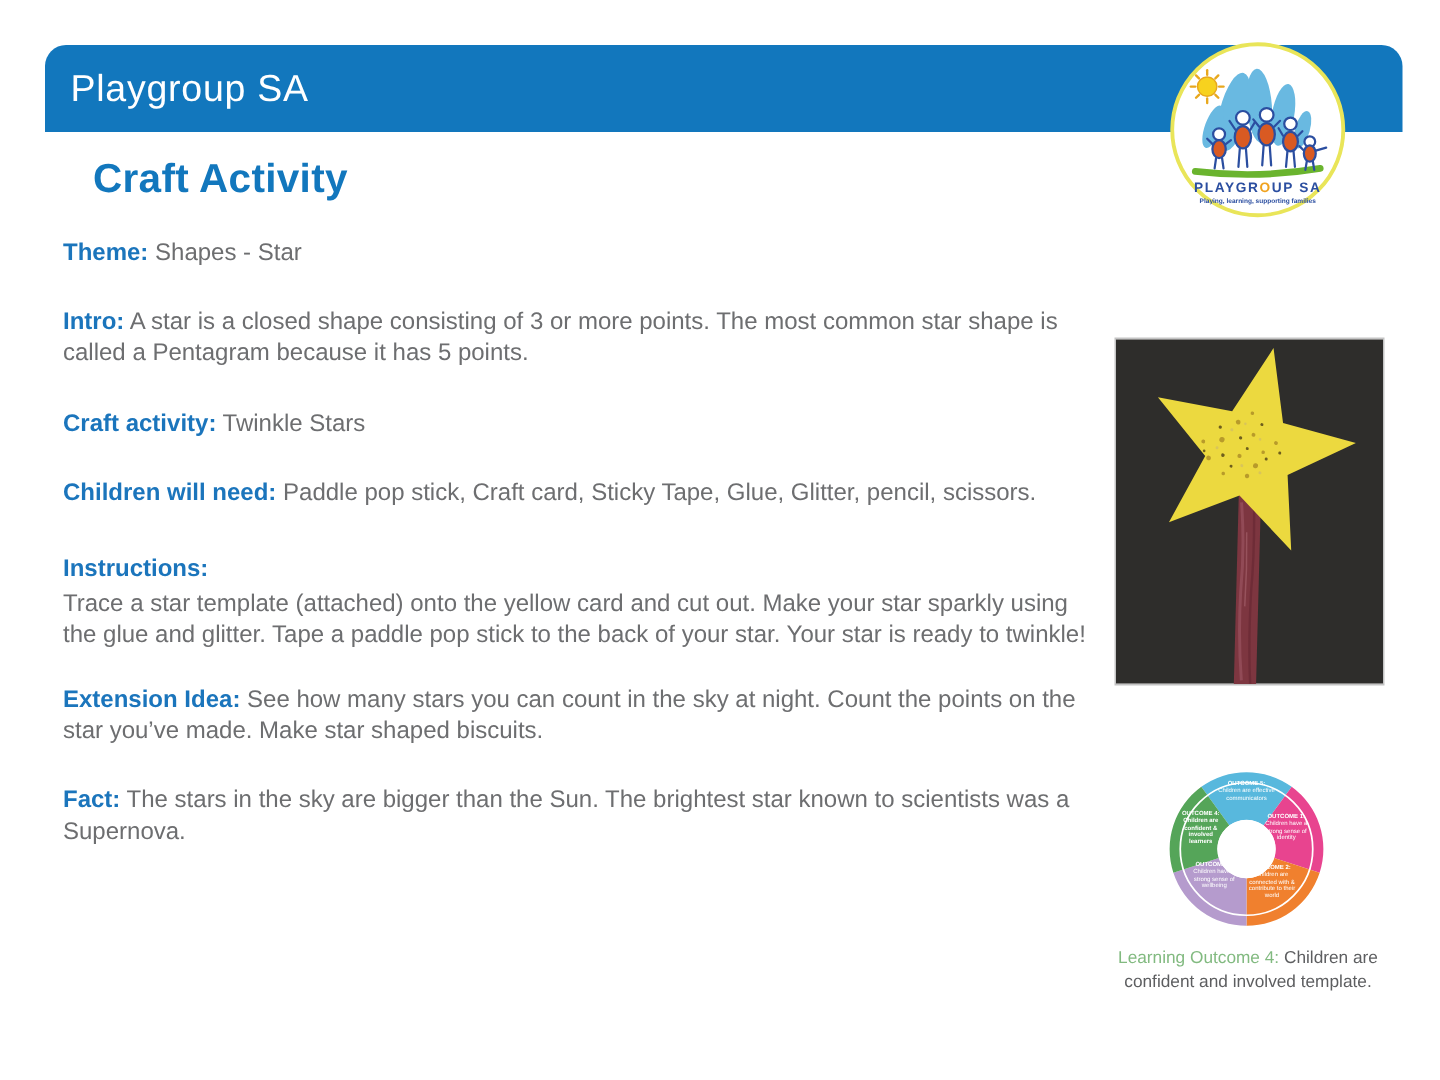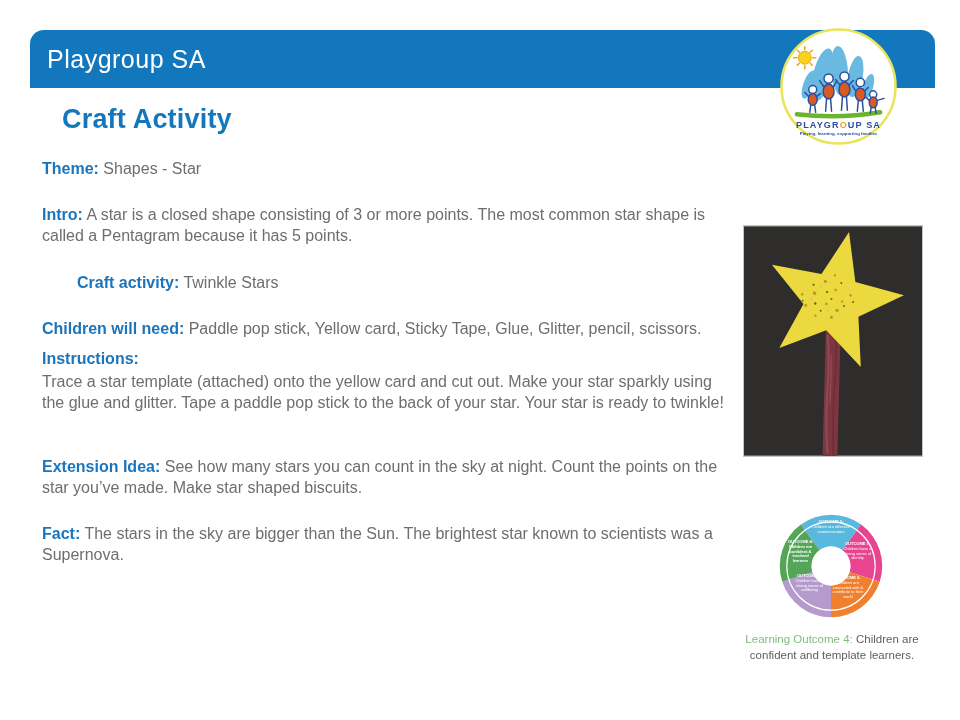--- a/index.html
+++ b/index.html
@@ -25,23 +25,23 @@
     font-size:27px; font-weight:700; color:#1277bd; letter-spacing:.2px;margin-left:20px;
   }
   .section {
     position:absolute; left:42px; width:690px;
     font-size:16px; line-height:21px; color:#6d6e70;
   }
   .section .lbl { color:#1b75bc; font-weight:700; }
   .section.stacked .lbl { display:block; margin-bottom:2px; }
   .s-theme        { top:158px; }
   .s-intro        { top:204px; }
-  .s-craft        { top:272px;margin-left:35px; }
+  .s-craft        { top:272px; }
   .s-children     { top:318px; }
-  .s-instructions { top:348px; }
+  .s-instructions { top:369px; }
   .s-extension    { top:456px; }
   .s-fact         { top:523px; }
   
   .photo {
     position:absolute; left:743px; top:225px; width:180px; height:232px;
     border:1px solid #c4c4c4;
   }
   .photo svg { display:block; width:100%; height:100%; }
   
   .wheel-wrap { position:absolute; left:778px; top:513px; width:106px; height:106px; }
@@ -154,21 +154,21 @@
     <span>A star is a closed shape consisting of 3 or more points. The most common star shape is called a Pentagram because it has 5 points.</span>
   </p>
 
   <p class="section s-craft">
     <span class="lbl">Craft activity:</span>
     <span>Twinkle Stars</span>
   </p>
 
   <p class="section s-children">
     <span class="lbl">Children will need:</span>
-    <span>Paddle pop stick, Yellow card, Sticky Tape, Glue, Glitter, pencil, scissors.</span>
+    <span>Paddle pop stick, Craft card, Sticky Tape, Glue, Glitter, pencil, scissors.</span>
   </p>
 
   <p class="section s-instructions stacked">
     <span class="lbl">Instructions:</span>
     <span>Trace a star template (attached) onto the yellow card and cut out.  Make your star sparkly using the glue and glitter. Tape a paddle pop stick to the back of your star. Your star is ready to twinkle!</span>
   </p>
 
   <p class="section s-fact">
     <span class="lbl">Fact:</span>
     <span>The stars in the sky are bigger than the Sun. The brightest star known to scientists was a Supernova.</span>
@@ -259,16 +259,16 @@
       <span>Children have a strong sense of wellbeing</span>
     </div>
     <div class="seg-label sl-4">
       <span class="seg-name">OUTCOME 4:</span>
       <span>Children are confident &amp; involved learners</span>
     </div>
   </div>
 
   <div class="wheel-caption">
     <span class="green">Learning Outcome 4:</span>
-    <span>Children are confident and template learners.</span>
+    <span>Children are confident and involved template.</span>
   </div>
 
 </div>
 
 </body></html>

